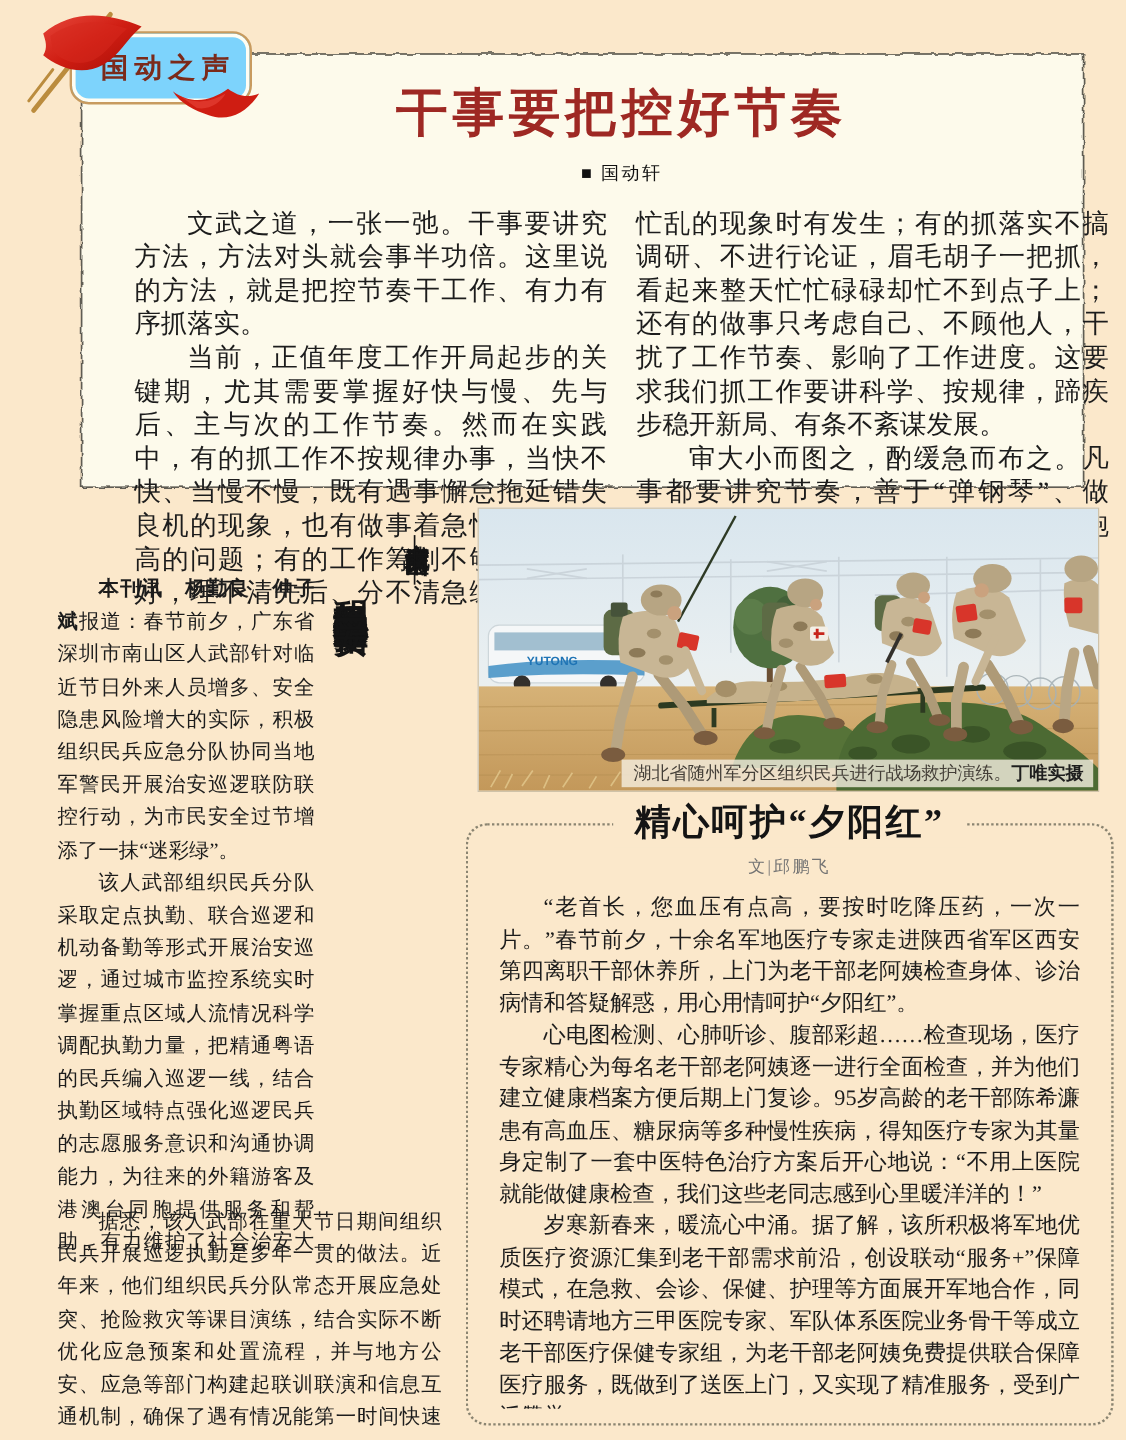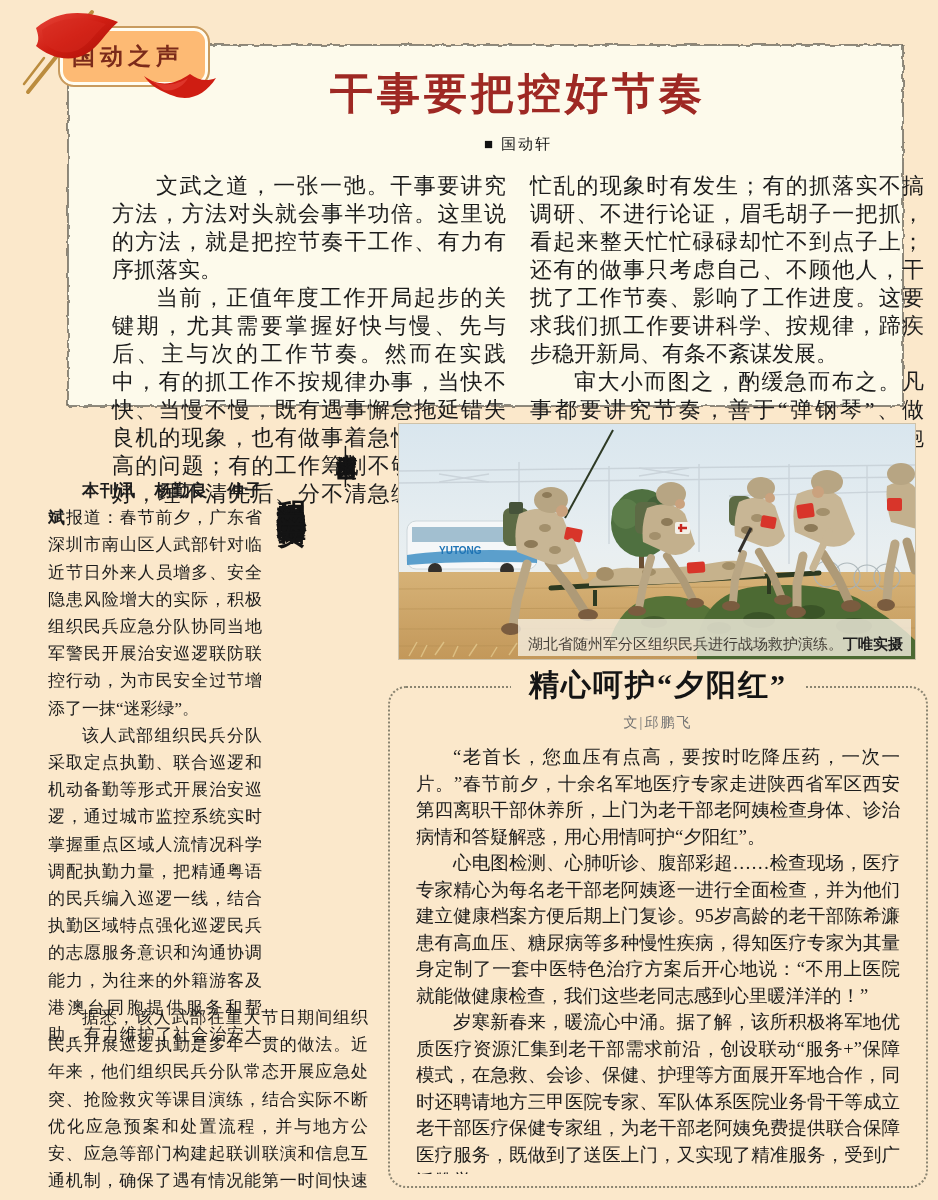--- a/index.html
+++ b/index.html
@@ -11,23 +11,23 @@
   .box1 svg.frame{position:absolute;left:-6px;top:-6px;width:847px;height:373px;overflow:visible;}
   .box1-inner{position:absolute;left:0;top:0;width:100%;height:100%;padding-top:18px;box-sizing:border-box;}
   .a1-title{margin:2px 0 0 0;text-align:center;font-family:"Liberation Sans","DejaVu Sans",sans-serif;
             font-weight:900;font-size:43px;letter-spacing:4px;color:#9e2823;}
   .a1-byline{margin-top:12px;text-align:center;font-size:15px;color:#111;letter-spacing:2px;}
   .a1-body{margin:18px auto 0;width:812px;column-count:2;column-gap:24px;
            font-size:22px;line-height:28px;text-align:justify;color:#1c1c1c;}
   .a1-body p{margin:0;text-indent:2em;}
 
   
-  .badge{position:absolute;left:58px;top:26px;width:148px;height:57px;background:#fdba74;
+  .badge{position:absolute;left:58px;top:26px;width:148px;height:57px;background:#7dd3fc;
          border:2px solid #c89b5f;border-radius:16px;box-shadow:inset 0 0 0 3px #fffdf2;
-         display:flex;align-items:center;justify-content:flex-start;z-index:5;}
+         display:flex;align-items:center;justify-content:center;z-index:5;}
   .badge-label{font-family:"Liberation Sans","DejaVu Sans",sans-serif;font-weight:800;
                font-size:23px;letter-spacing:5px;color:#7b2a1a;padding-left:12px;}
   .flag-svg{position:absolute;left:22px;top:6px;width:130px;height:92px;z-index:6;pointer-events:none;}
   .ribbon-svg{position:absolute;left:140px;top:70px;width:80px;height:36px;z-index:6;pointer-events:none;}
 
   
   .col-narrow{position:absolute;left:48px;top:437px;width:214px;height:572px;overflow:hidden;
               font-size:17px;line-height:27.2px;text-align:justify;color:#1c1c1c;margin-top:40px;}
   .col-narrow p,.col-wide p{margin:0;text-indent:2em;}
   .col-narrow b{font-family:"Liberation Sans","DejaVu Sans",sans-serif;font-weight:700;}
@@ -38,21 +38,21 @@
               font-family:"Liberation Serif","DejaVu Serif",serif;font-weight:800;
               font-size:29px;letter-spacing:1px;color:#141414;}
   .vtitle-small{position:absolute;left:334px;top:437px;height:220px;writing-mode:vertical-rl;
               font-weight:700;font-size:20px;letter-spacing:1px;color:#141414;}
 
   
   .photo{position:absolute;left:398px;top:423px;width:516px;height:235px;border:1px solid #cfc2a8;
          box-sizing:content-box;background:#e8eef1;text-align:center;}
   .photo svg{display:block;}
   .photo-caption{position:absolute;right:4px;bottom:3px;background:rgba(245,239,225,0.8);
-                 padding:16px 8px 2px 10px;font-size:15px;color:#443f38;white-space:nowrap;}
+                 padding:2px 8px 2px 10px;font-size:15px;color:#443f38;white-space:nowrap;}
   .photo-caption b{font-family:"Liberation Sans","DejaVu Sans",sans-serif;color:#1e1e1e;font-weight:700;}
 
   
   .box3{position:absolute;left:388px;top:686px;width:540px;height:502px;border:2px dotted #8a8471;
         border-radius:18px;box-sizing:border-box;}
   .a3-title{position:absolute;top:-23px;left:50%;transform:translateX(-50%);background:#fbe8cb;
             padding:0 18px;white-space:nowrap;font-family:"Liberation Serif","DejaVu Serif",serif;
             font-weight:800;font-size:30px;letter-spacing:2px;color:#141414;margin:0;}
   .a3-byline{margin-top:26px;text-align:center;font-size:14px;color:#737373;letter-spacing:2px;}
   .a3-body{margin:12px 26px 0;font-size:18.5px;line-height:26.5px;text-align:justify;color:#1c1c1c;

